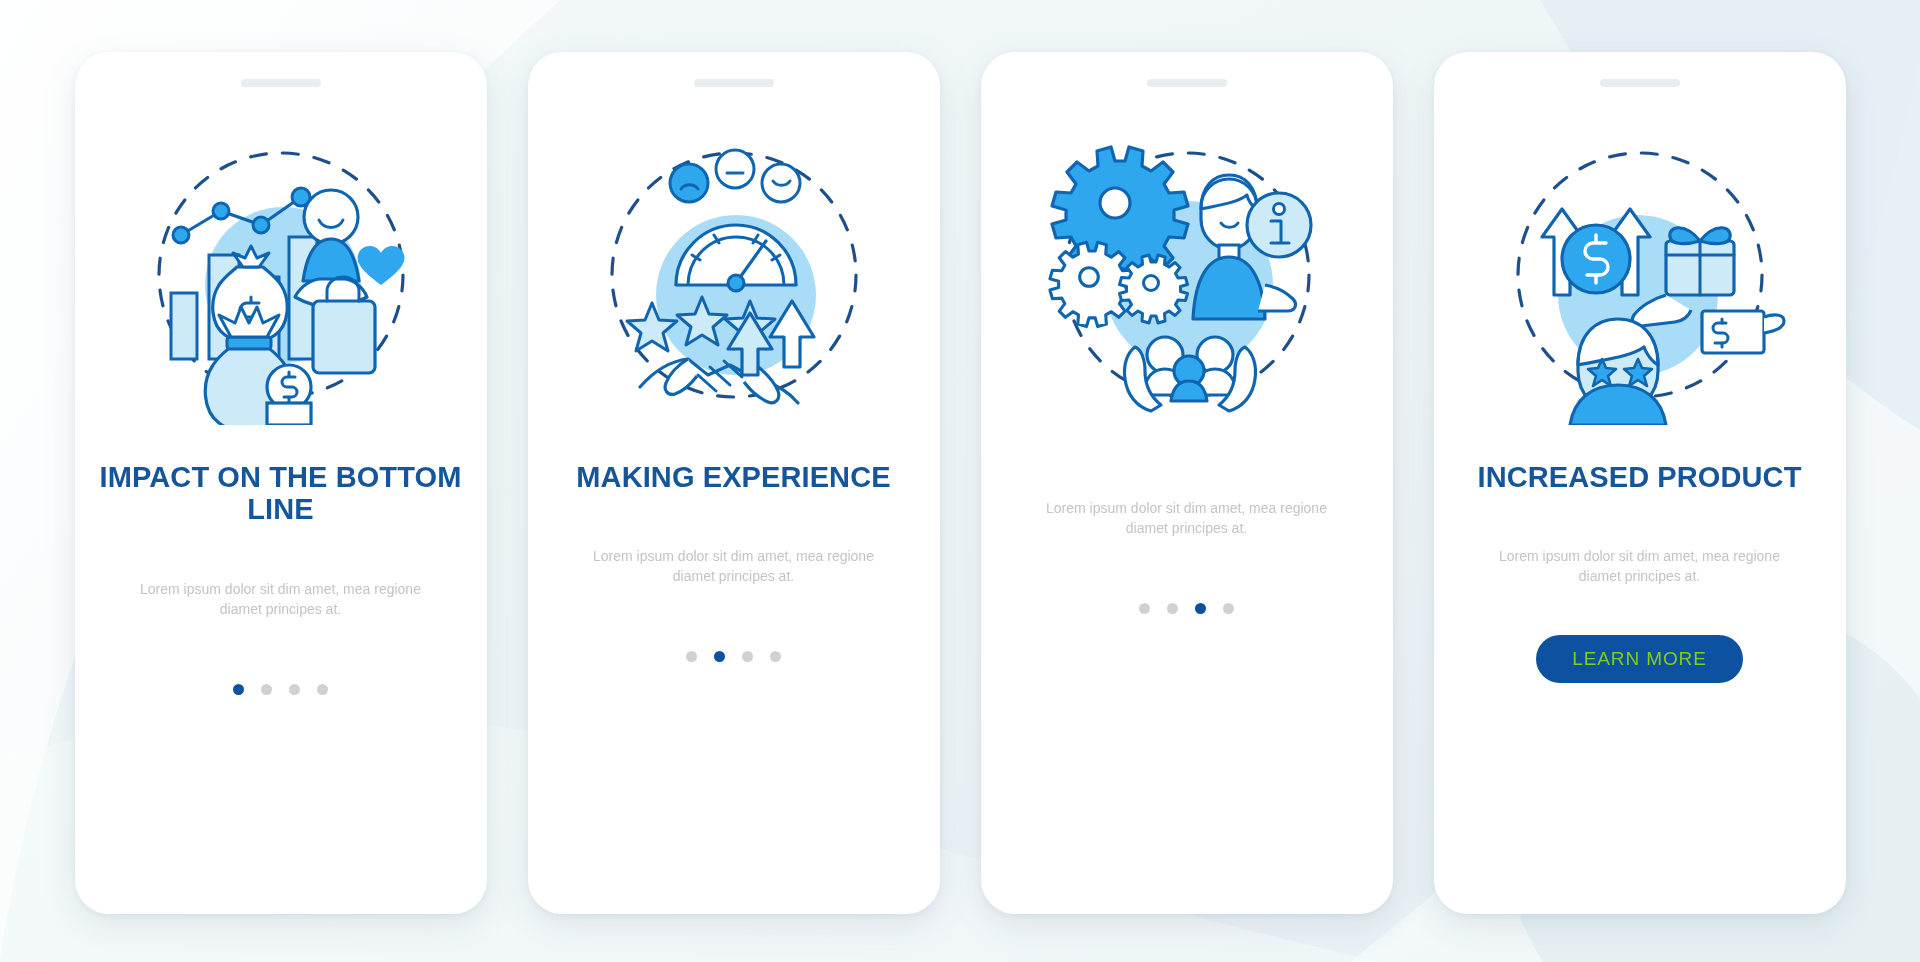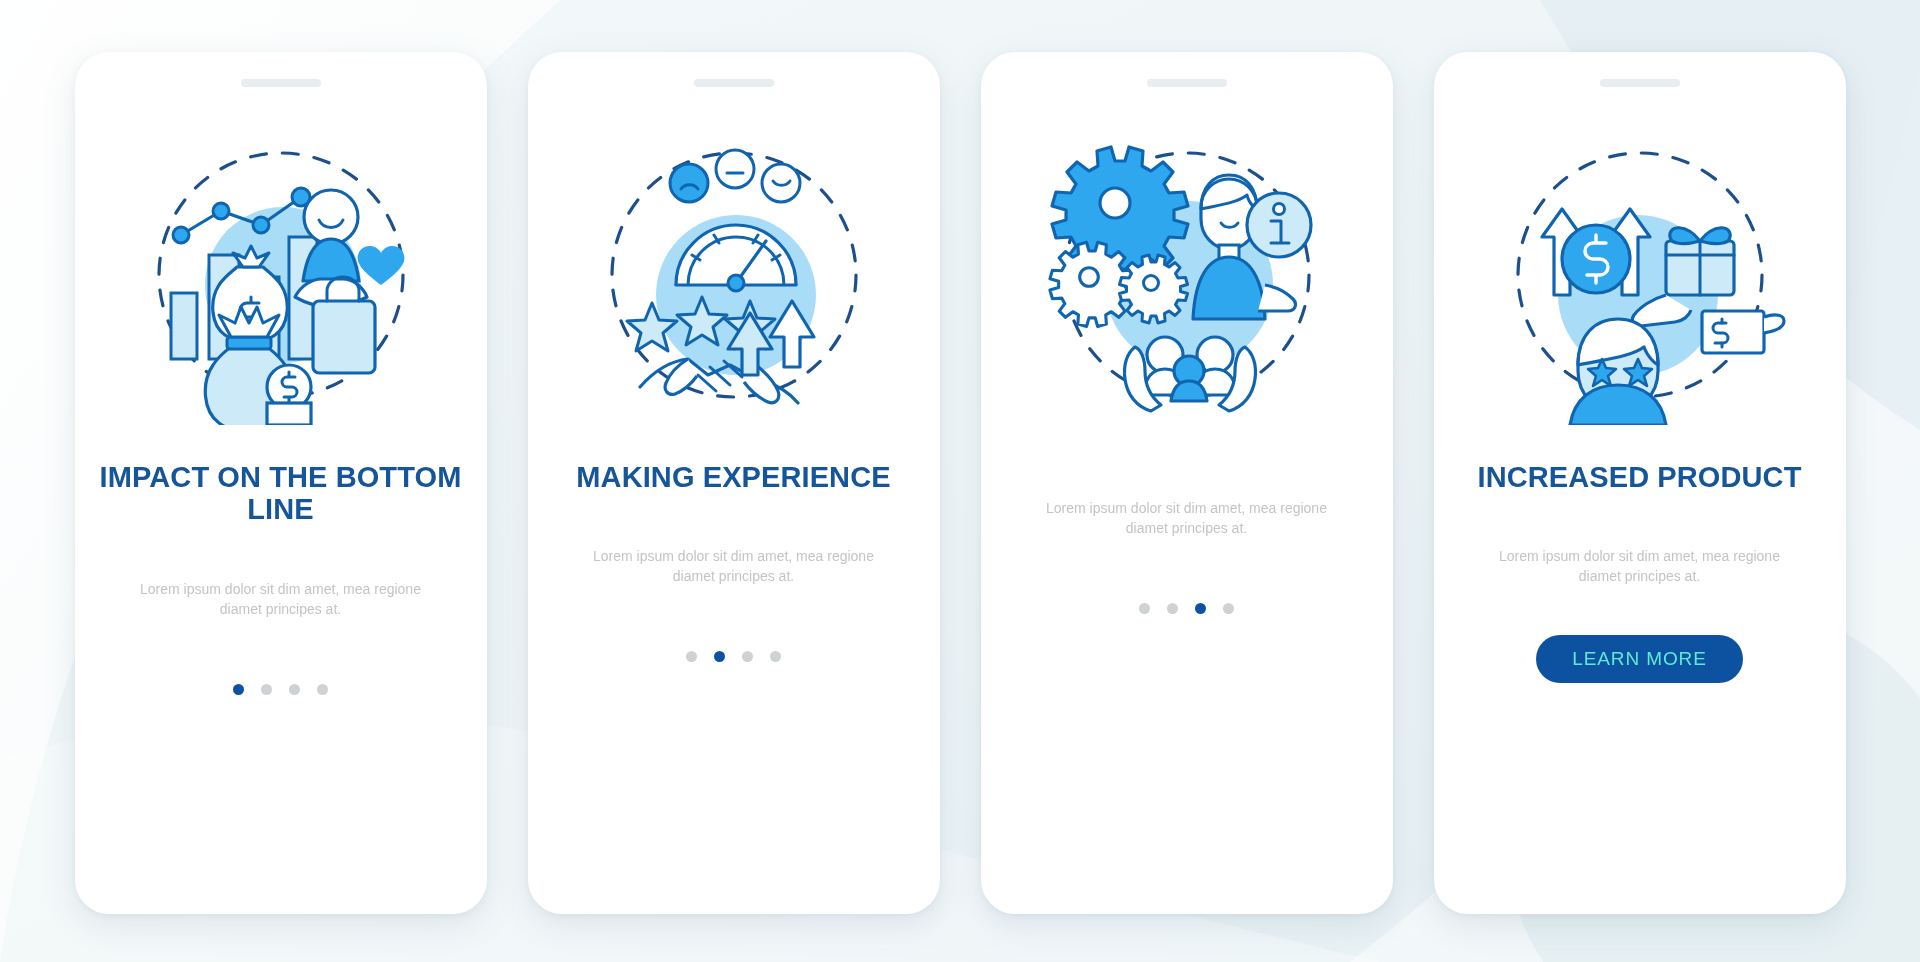--- a/index.html
+++ b/index.html
@@ -78,21 +78,21 @@
     gap:17px;
     margin-top:64px;
     flex:none;
   }
   .dot { width:11px; height:11px; border-radius:50%; background:#cfd2d4; }
   .dot.active { background:#0d52a0; }
 
   .cta {
     margin-top:48px;
     background:#0d52a0;
-    color:#5eead4;
+    color:#84cc16;
     border:none;
     border-radius:24px;
     height:48px;
     padding:0 36px;
     font-size:19px;
     font-family:"Liberation Sans", sans-serif;
     letter-spacing:0.9px;
     cursor:pointer;
     flex:none;
   }

